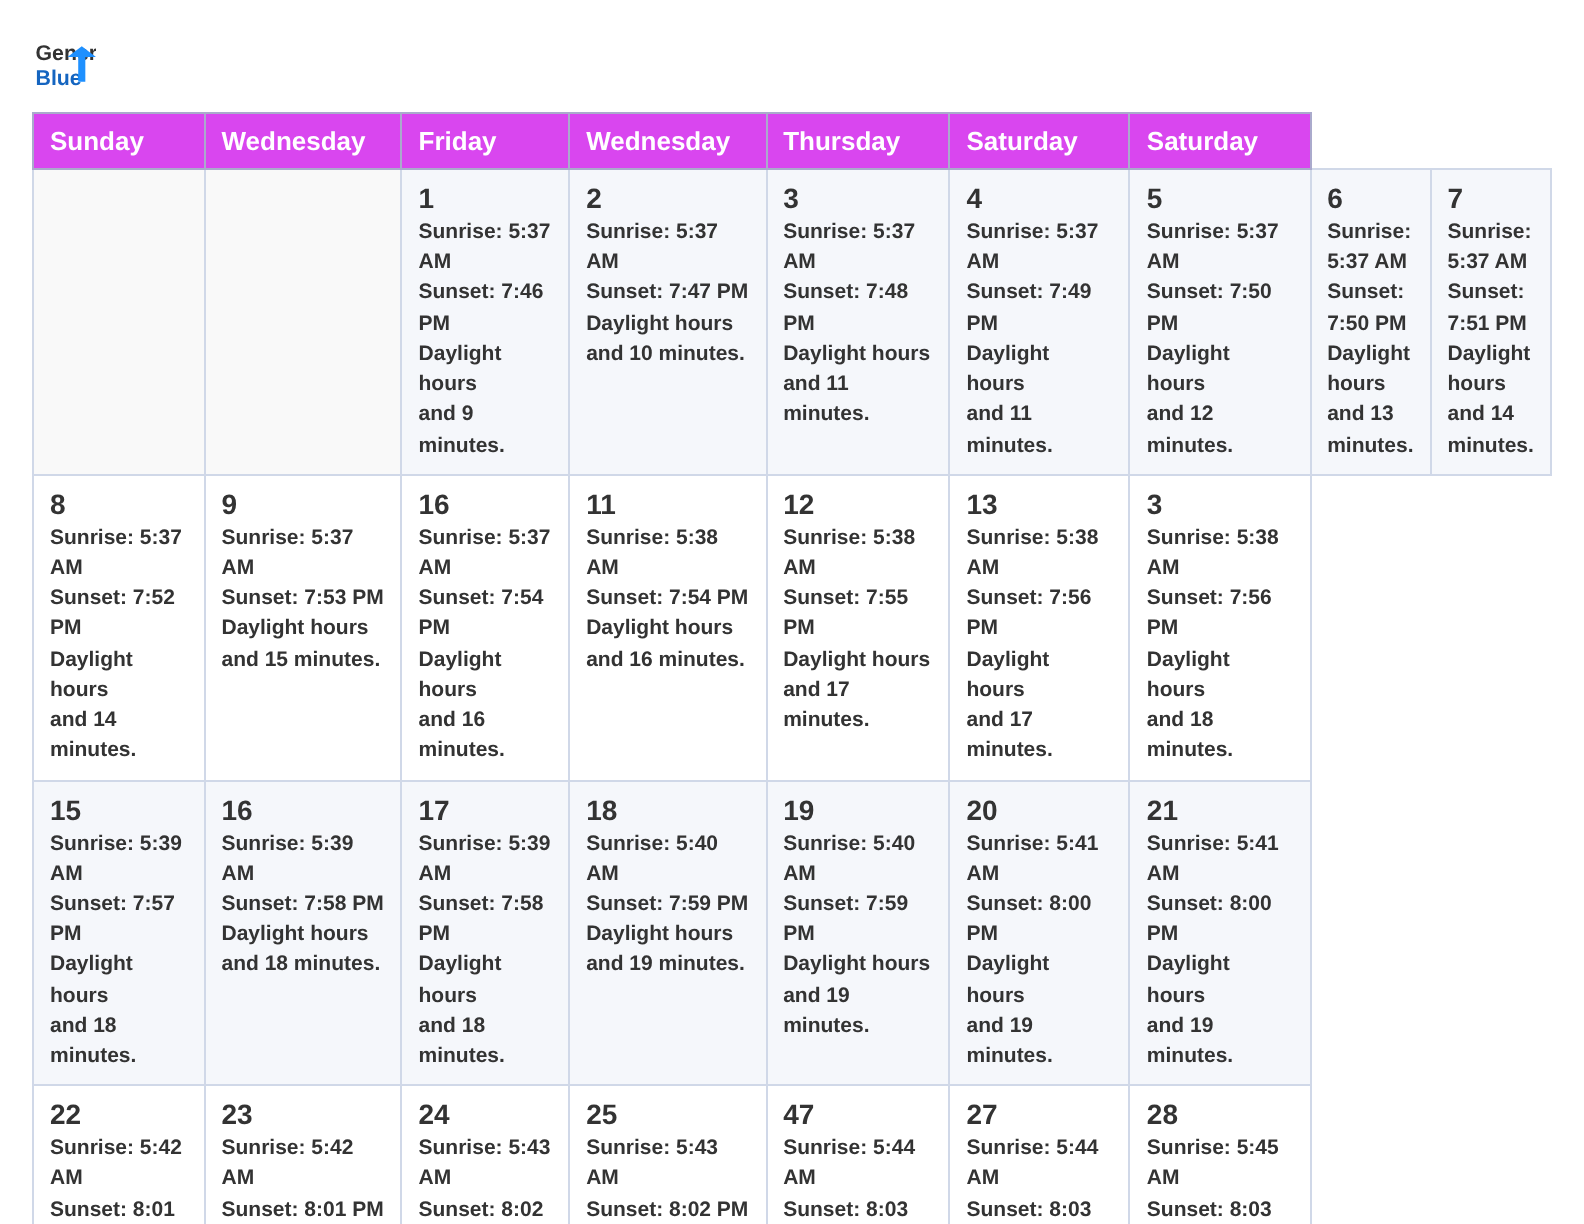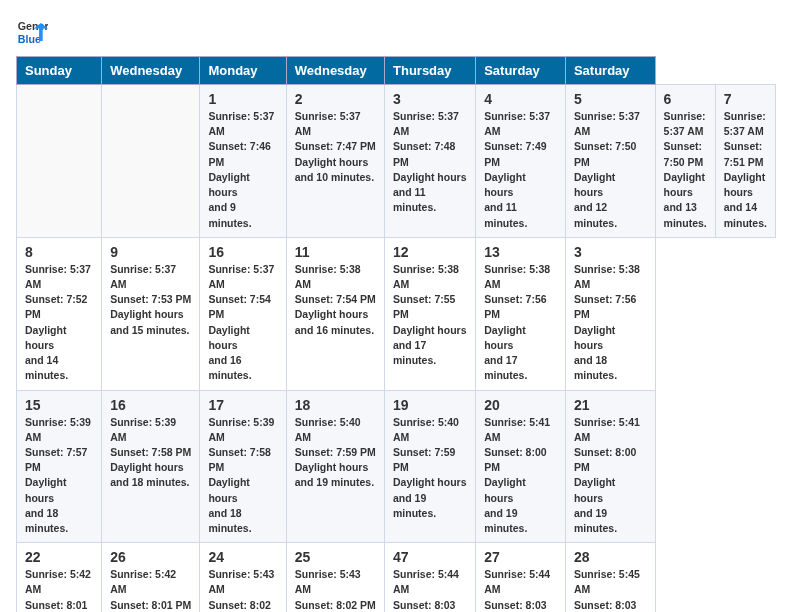--- a/index.html
+++ b/index.html
@@ -35,21 +35,21 @@
     }
     .location-title {
       font-size: 16px;
       color: #555;
     }
     table {
       width: 100%;
       border-collapse: collapse;
     }
     thead tr th {
-      background-color: #0369a1;
+      background-color: #d946ef;
       color: #fff;
       font-size: 13px;
       font-weight: bold;
       padding: 6px 8px;
       text-align: left;
       border: 1px solid #aac;
     }
     tbody tr td {
       vertical-align: top;
       padding: 6px 8px;
@@ -94,21 +94,21 @@
     <div class="month-title"></div>
     <div class="location-title"></div>
   </div>
 </div>
 
 <table>
   <thead>
     <tr id="header-row">
         <th>Sunday</th>
         <th>Wednesday</th>
-        <th>Monday</th>
+        <th>Friday</th>
         <th>Wednesday</th>
         <th>Thursday</th>
         <th>Saturday</th>
         <th>Saturday</th>
       </tr>
   </thead>
   <tbody id="calendar-body">
       <tr>
         <td class="empty-cell"></td>
         <td class="empty-cell"></td>
@@ -200,21 +200,21 @@
           <span class="day-num">21</span>
           <div class="day-info">Sunrise: 5:41 AM<br>Sunset: 8:00 PM<br>Daylight hours<br>and 19 minutes.</div>
         </td>
       </tr>
       <tr>
         <td>
           <span class="day-num">22</span>
           <div class="day-info">Sunrise: 5:42 AM<br>Sunset: 8:01 PM<br>Daylight hours<br>and 19 minutes.</div>
         </td>
         <td>
-          <span class="day-num">26</span>
+          <span class="day-num">23</span>
           <div class="day-info">Sunrise: 5:42 AM<br>Sunset: 8:01 PM<br>Daylight hours<br>and 19 minutes.</div>
         </td>
         <td>
           <span class="day-num">24</span>
           <div class="day-info">Sunrise: 5:43 AM<br>Sunset: 8:02 PM<br>Daylight hours<br>and 19 minutes.</div>
         </td>
         <td>
           <span class="day-num">25</span>
           <div class="day-info">Sunrise: 5:43 AM<br>Sunset: 8:02 PM<br>Daylight hours<br>and 19 minutes.</div>
         </td>

